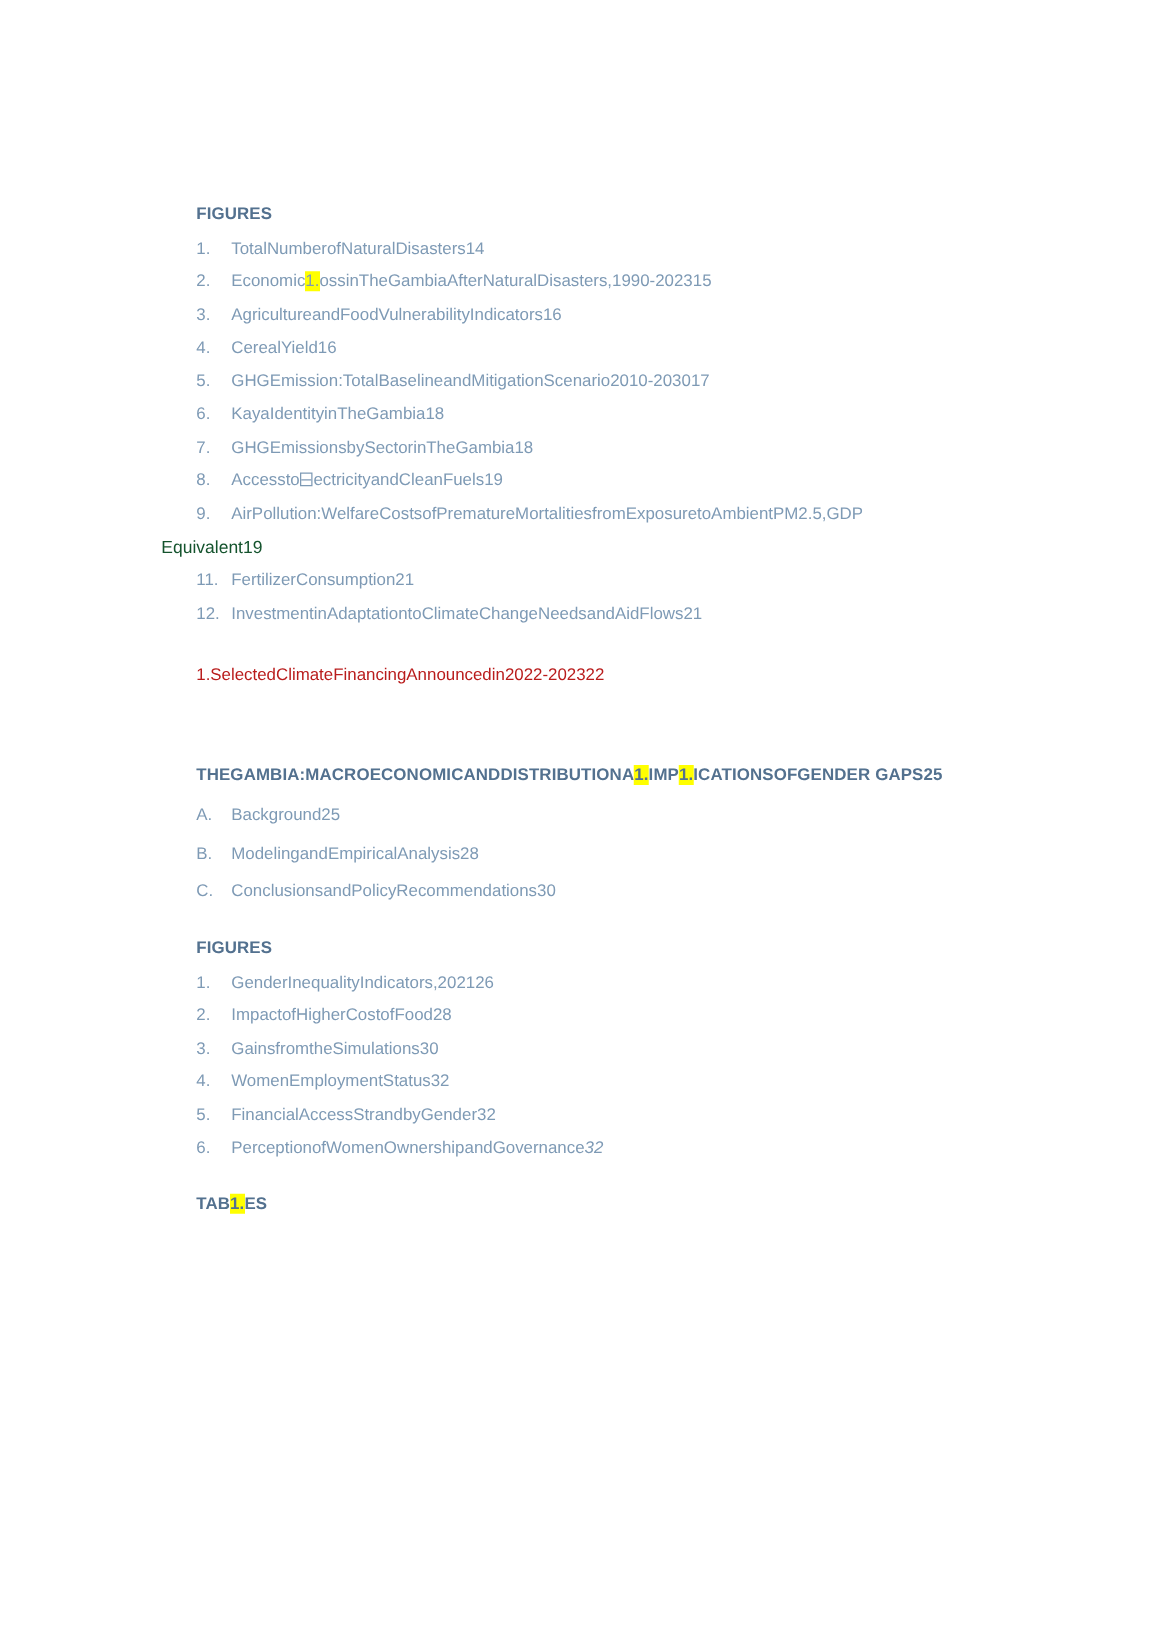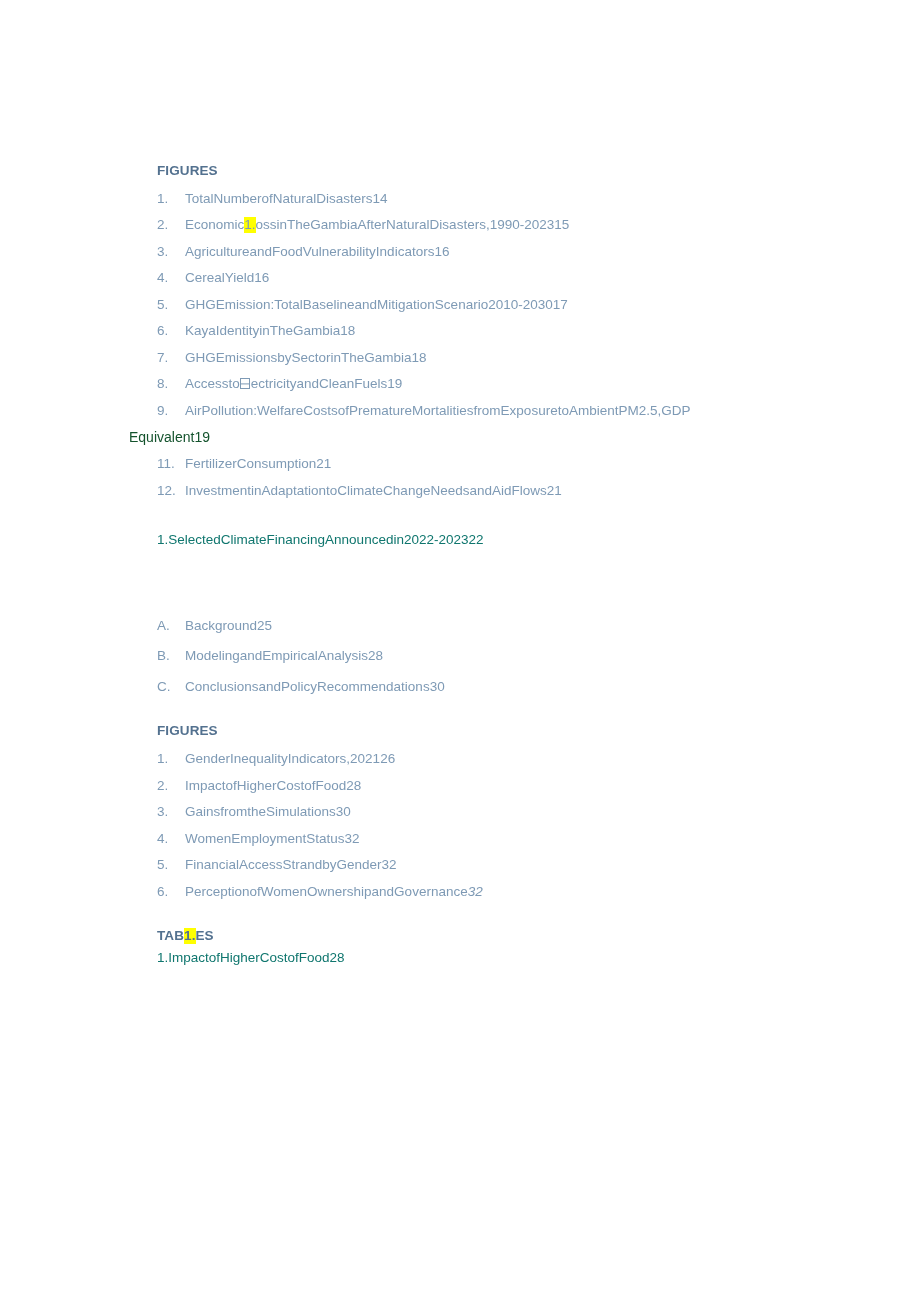--- a/index.html
+++ b/index.html
@@ -41,21 +41,21 @@
 
   .sec-head.big {
     font-size: 13.5px;
     line-height: 1.95;
     width: 600px;
   }
 
   
   .toc-line {
     font-size: 13.5px;
-    color: #0f766e;
+    color: #b91c1c;
     line-height: 1.0;
     margin: 0;
     white-space: nowrap;
   }
 
   
   .num-row {
     display: flex;
     align-items: baseline;
     font-size: 13.5px;
@@ -201,20 +201,21 @@
     <div class="gap-block"></div>
 
     <div class="gap-tight"></div>
     <div class="toc-line">1.SelectedClimateFinancingAnnouncedin2022-202322</div>
 
     <div class="gap-block"></div>
 
 
     <div class="gap-block"></div>
 
+    <div class="sec-head big"><span>THEGAMBIA:MACROECONOMICANDDISTRIBUTIONA</span><span class="hl">1.</span><span>IMP</span><span class="hl">1.</span><span>ICATIONSOFGENDER</span> <span>GAPS25</span></div>
 
     <div class="gap-head"></div>
 
     <div class="list-abc">
 
       <div class="num-row">
         <span class="num">A.</span>
         <span class="txt">Background25</span>
       </div>
 
@@ -266,16 +267,15 @@
         <span class="num">6.</span>
         <span class="txt"><span>PerceptionofWomenOwnershipandGovernance</span><span class="ital">32</span></span>
       </div>
 
     </div>
 
     <div class="gap-block"></div>
 
     <div class="sec-head"><span>TAB</span><span class="hl">1.</span><span>ES</span></div>
     <div class="gap-tight"></div>
-    <div class="toc-line">1.ImpactofHigherCostofFood28</div>
 
   </div>
 </div>
 
 </body></html>

